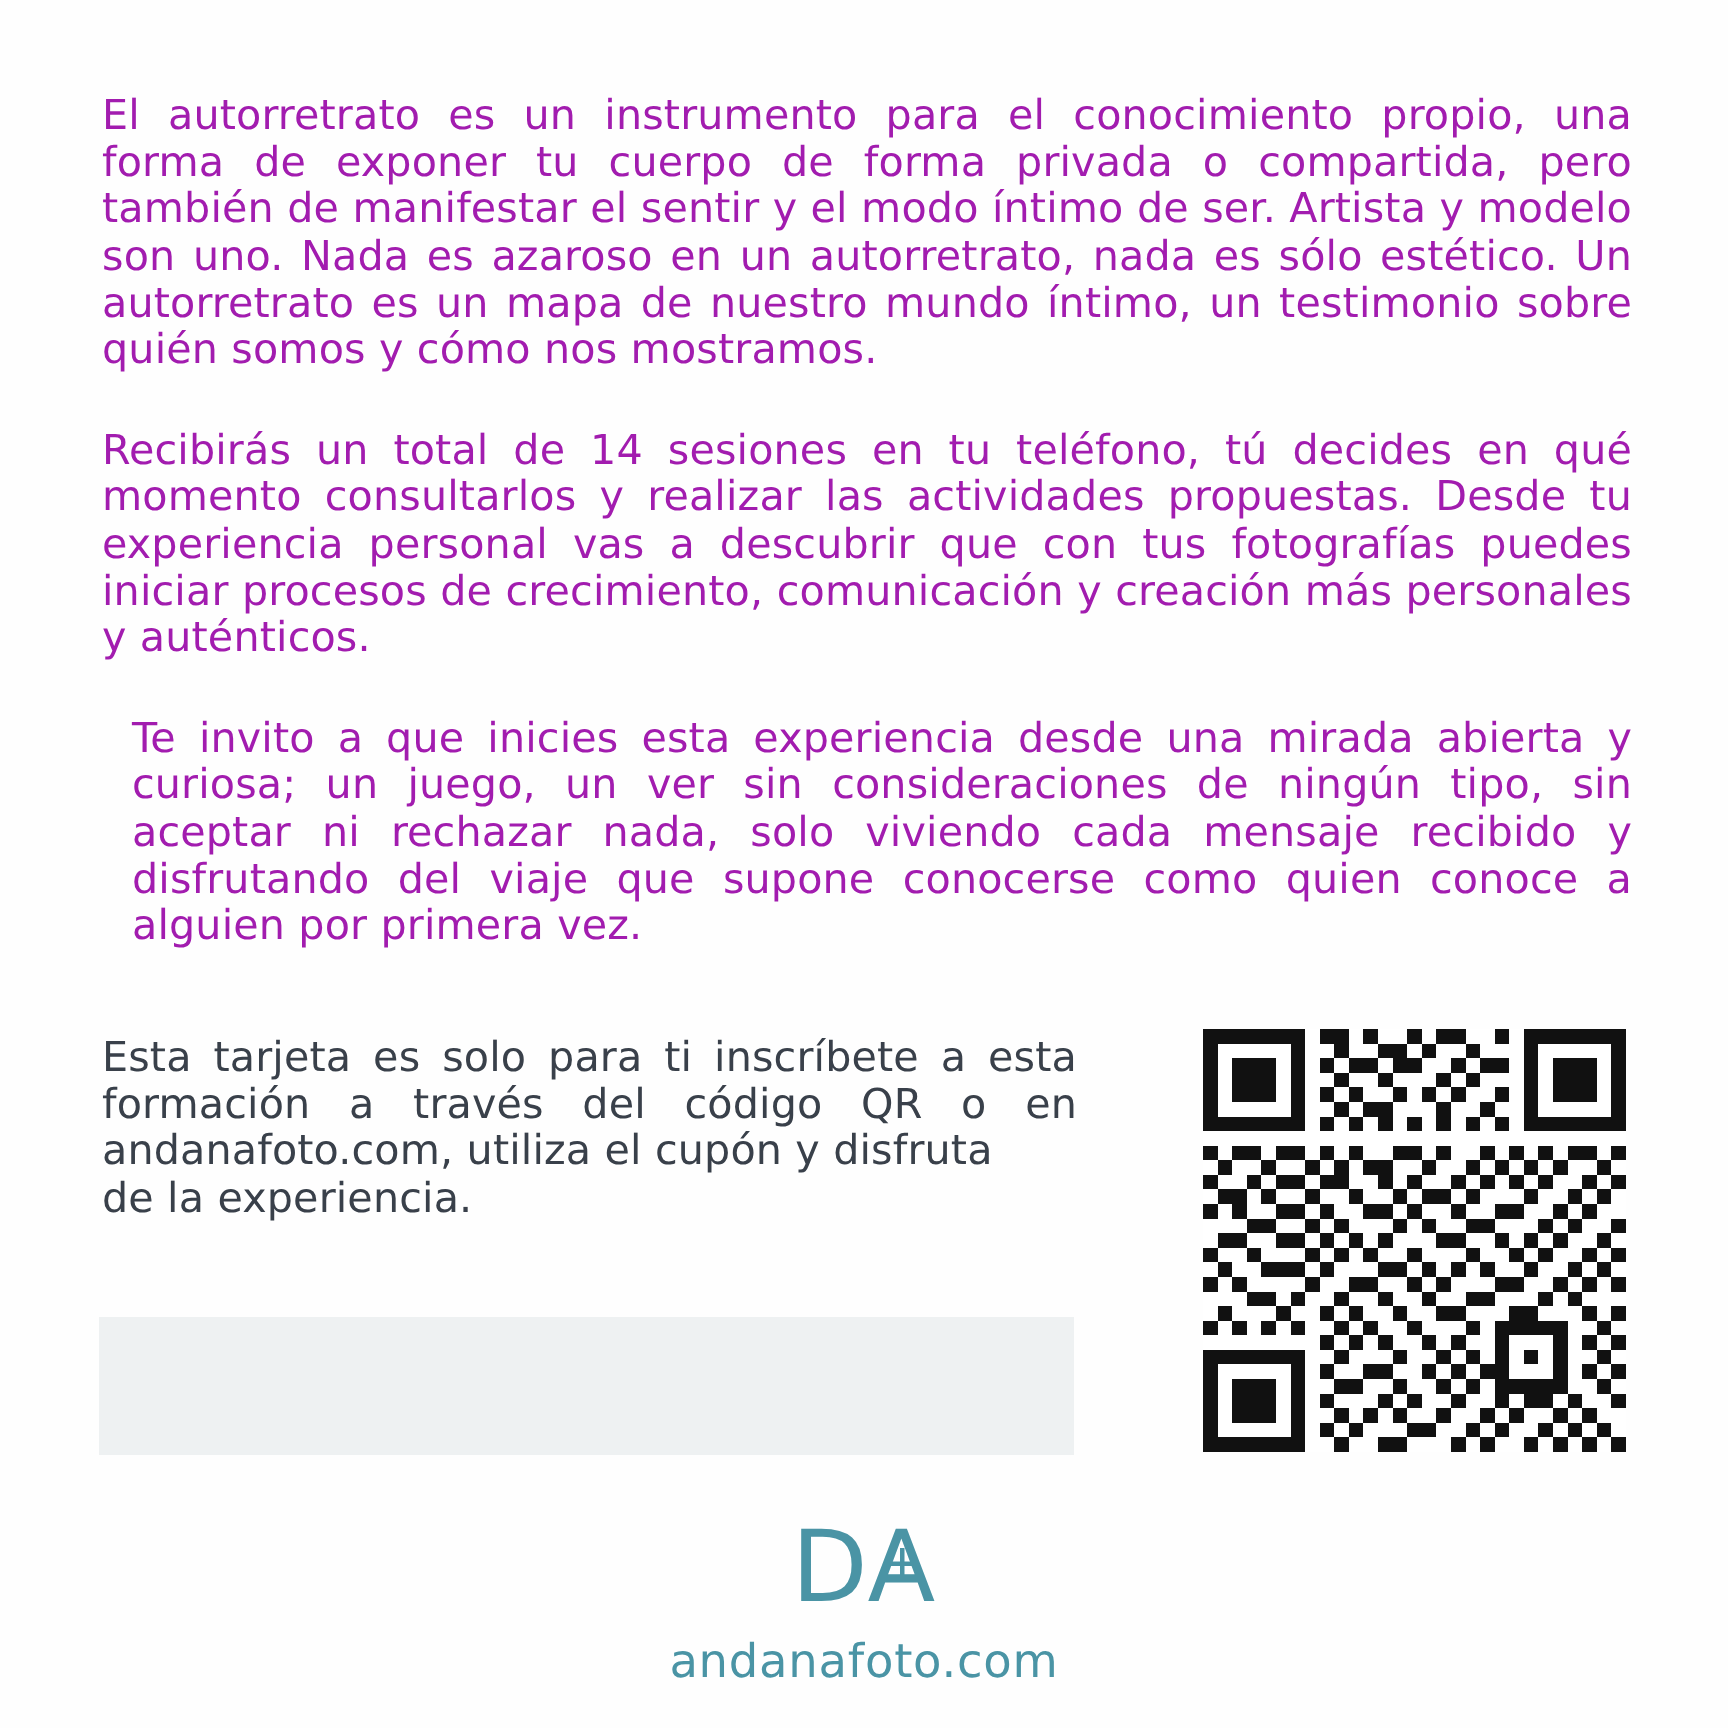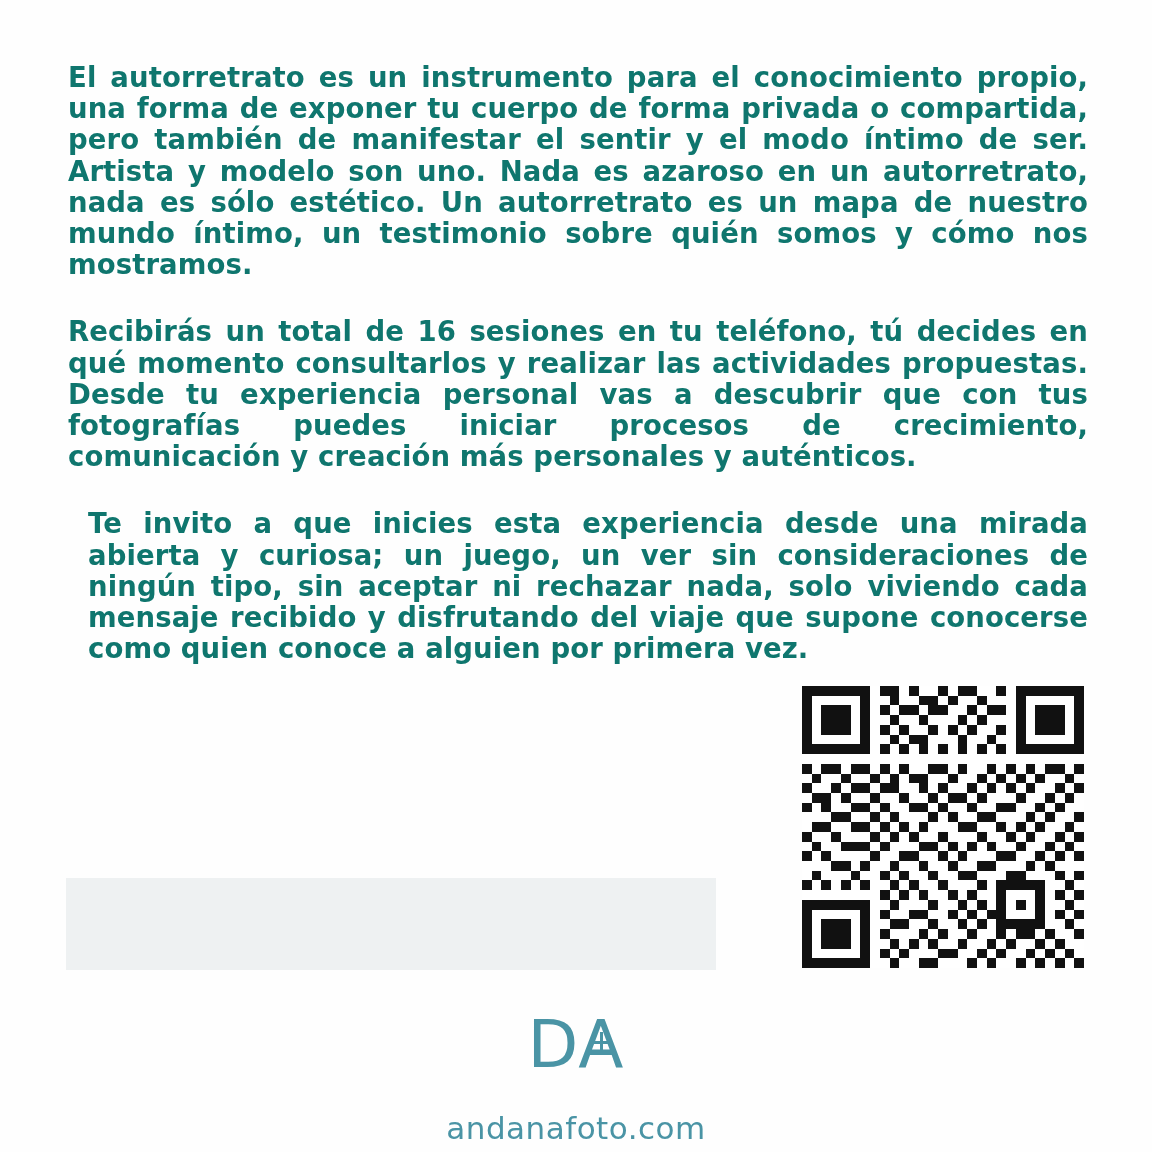--- a/index.html
+++ b/index.html
@@ -30,23 +30,23 @@
     left: 68px;
     top: 62px;
     width: 1020px;
   }
 
   .para {
     font-size: 27.5px;
     line-height: 1.135;
     letter-spacing: 0.1px;
     text-align: justify;
-    color: #0f766e;
+    color: #a21caf;
     margin: 0 0 36px 0;
-    font-weight: 700;
+    font-weight: 400;
   }
   .para:last-child { margin-bottom: 0; margin-left: 20px; }
 
   .cta-block {
     position: absolute;
     left: 68px;
     top: 690px;
     width: 650px;
   }
   .cta {
@@ -107,37 +107,41 @@
     position: absolute;
     background: #4a94a5;
   }
   .brand-mark .cross::before {
     left: 8px; top: 0; width: 3px; height: 20px;
   }
   .brand-mark .cross::after {
     left: 0; top: 8.5px; width: 20px; height: 3px;
   }
   .brand-url {
-    margin-top: 32px;
+    margin-top: 12px;
     font-size: 31px;
     letter-spacing: 0.5px;
     color: #4a94a5;
   }
 </style>
 </head>
 <body>
 
 <div class="card">
 
   <div class="content">
     <p class="para">El autorretrato es un instrumento para el conocimiento propio, una forma de exponer tu cuerpo de forma privada o compartida, pero también de manifestar el sentir y el modo íntimo de ser. Artista y modelo son uno. Nada es azaroso en un autorretrato, nada es sólo estético. Un autorretrato es un mapa de nuestro mundo íntimo, un testimonio sobre quién somos y cómo nos mostramos.</p>
-    <p class="para">Recibirás un total de 16 sesiones en tu teléfono, tú decides en qué momento consultarlos y realizar las actividades propuestas. Desde tu experiencia personal vas a descubrir que con tus fotografías puedes iniciar procesos de crecimiento, comunicación y creación más personales y auténticos.</p>
+    <p class="para">Recibirás un total de 14 sesiones en tu teléfono, tú decides en qué momento consultarlos y realizar las actividades propuestas. Desde tu experiencia personal vas a descubrir que con tus fotografías puedes iniciar procesos de crecimiento, comunicación y creación más personales y auténticos.</p>
     <p class="para">Te invito a que inicies esta experiencia desde una mirada abierta y curiosa; un juego, un ver sin consideraciones de ningún tipo, sin aceptar ni rechazar nada, solo viviendo cada mensaje recibido y disfrutando del viaje que supone conocerse como quien conoce a alguien por primera vez.</p>
   </div>
 
+  <div class="cta-block">
+    <p class="cta">Esta tarjeta es solo para ti inscríbete a esta formación a través del código QR o en andanafoto.com, utiliza el cupón y disfruta</p>
+    <p class="cta lastline">de la experiencia.</p>
+  </div>
 
   <div class="placeholder-bar"></div>
 
   <div class="qr-wrap">
     <svg width="282" height="282" viewBox="0 0 29 29" shape-rendering="crispEdges">
       <rect width="29" height="29" fill="#ffffff"></rect>
       <g fill="#111111">
 
         <rect x="0" y="0" width="7" height="1"></rect>
         <rect x="0" y="1" width="1" height="5"></rect>

